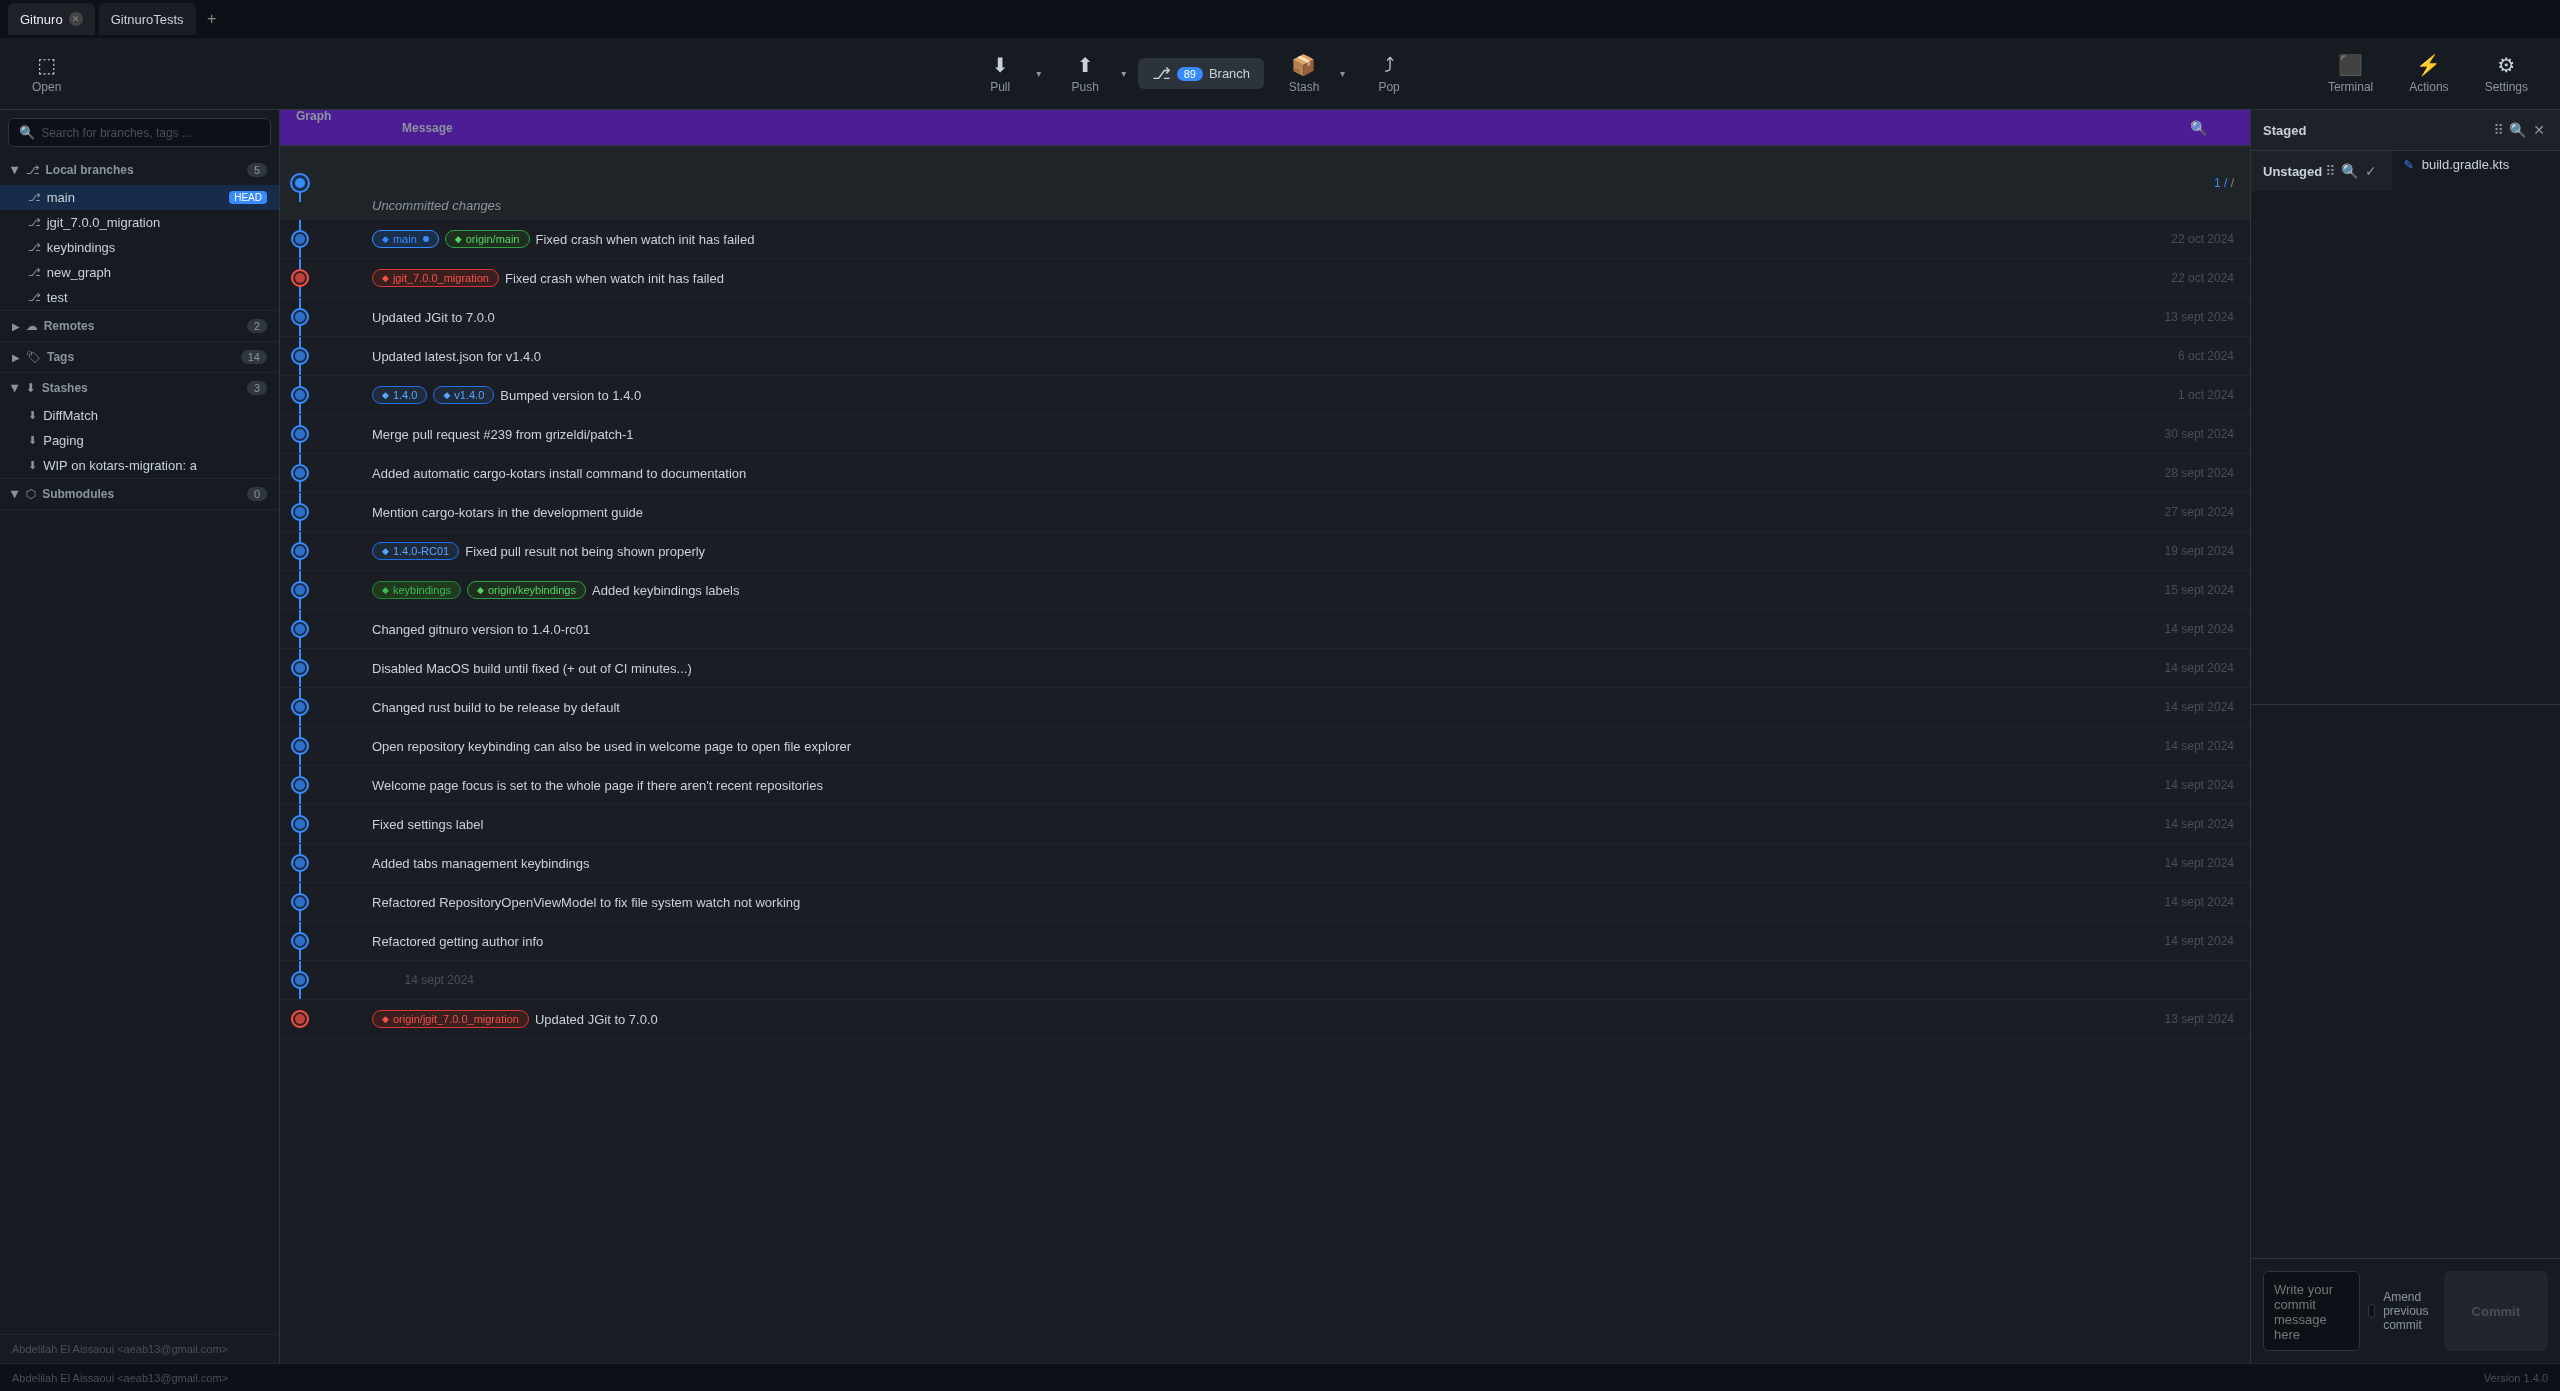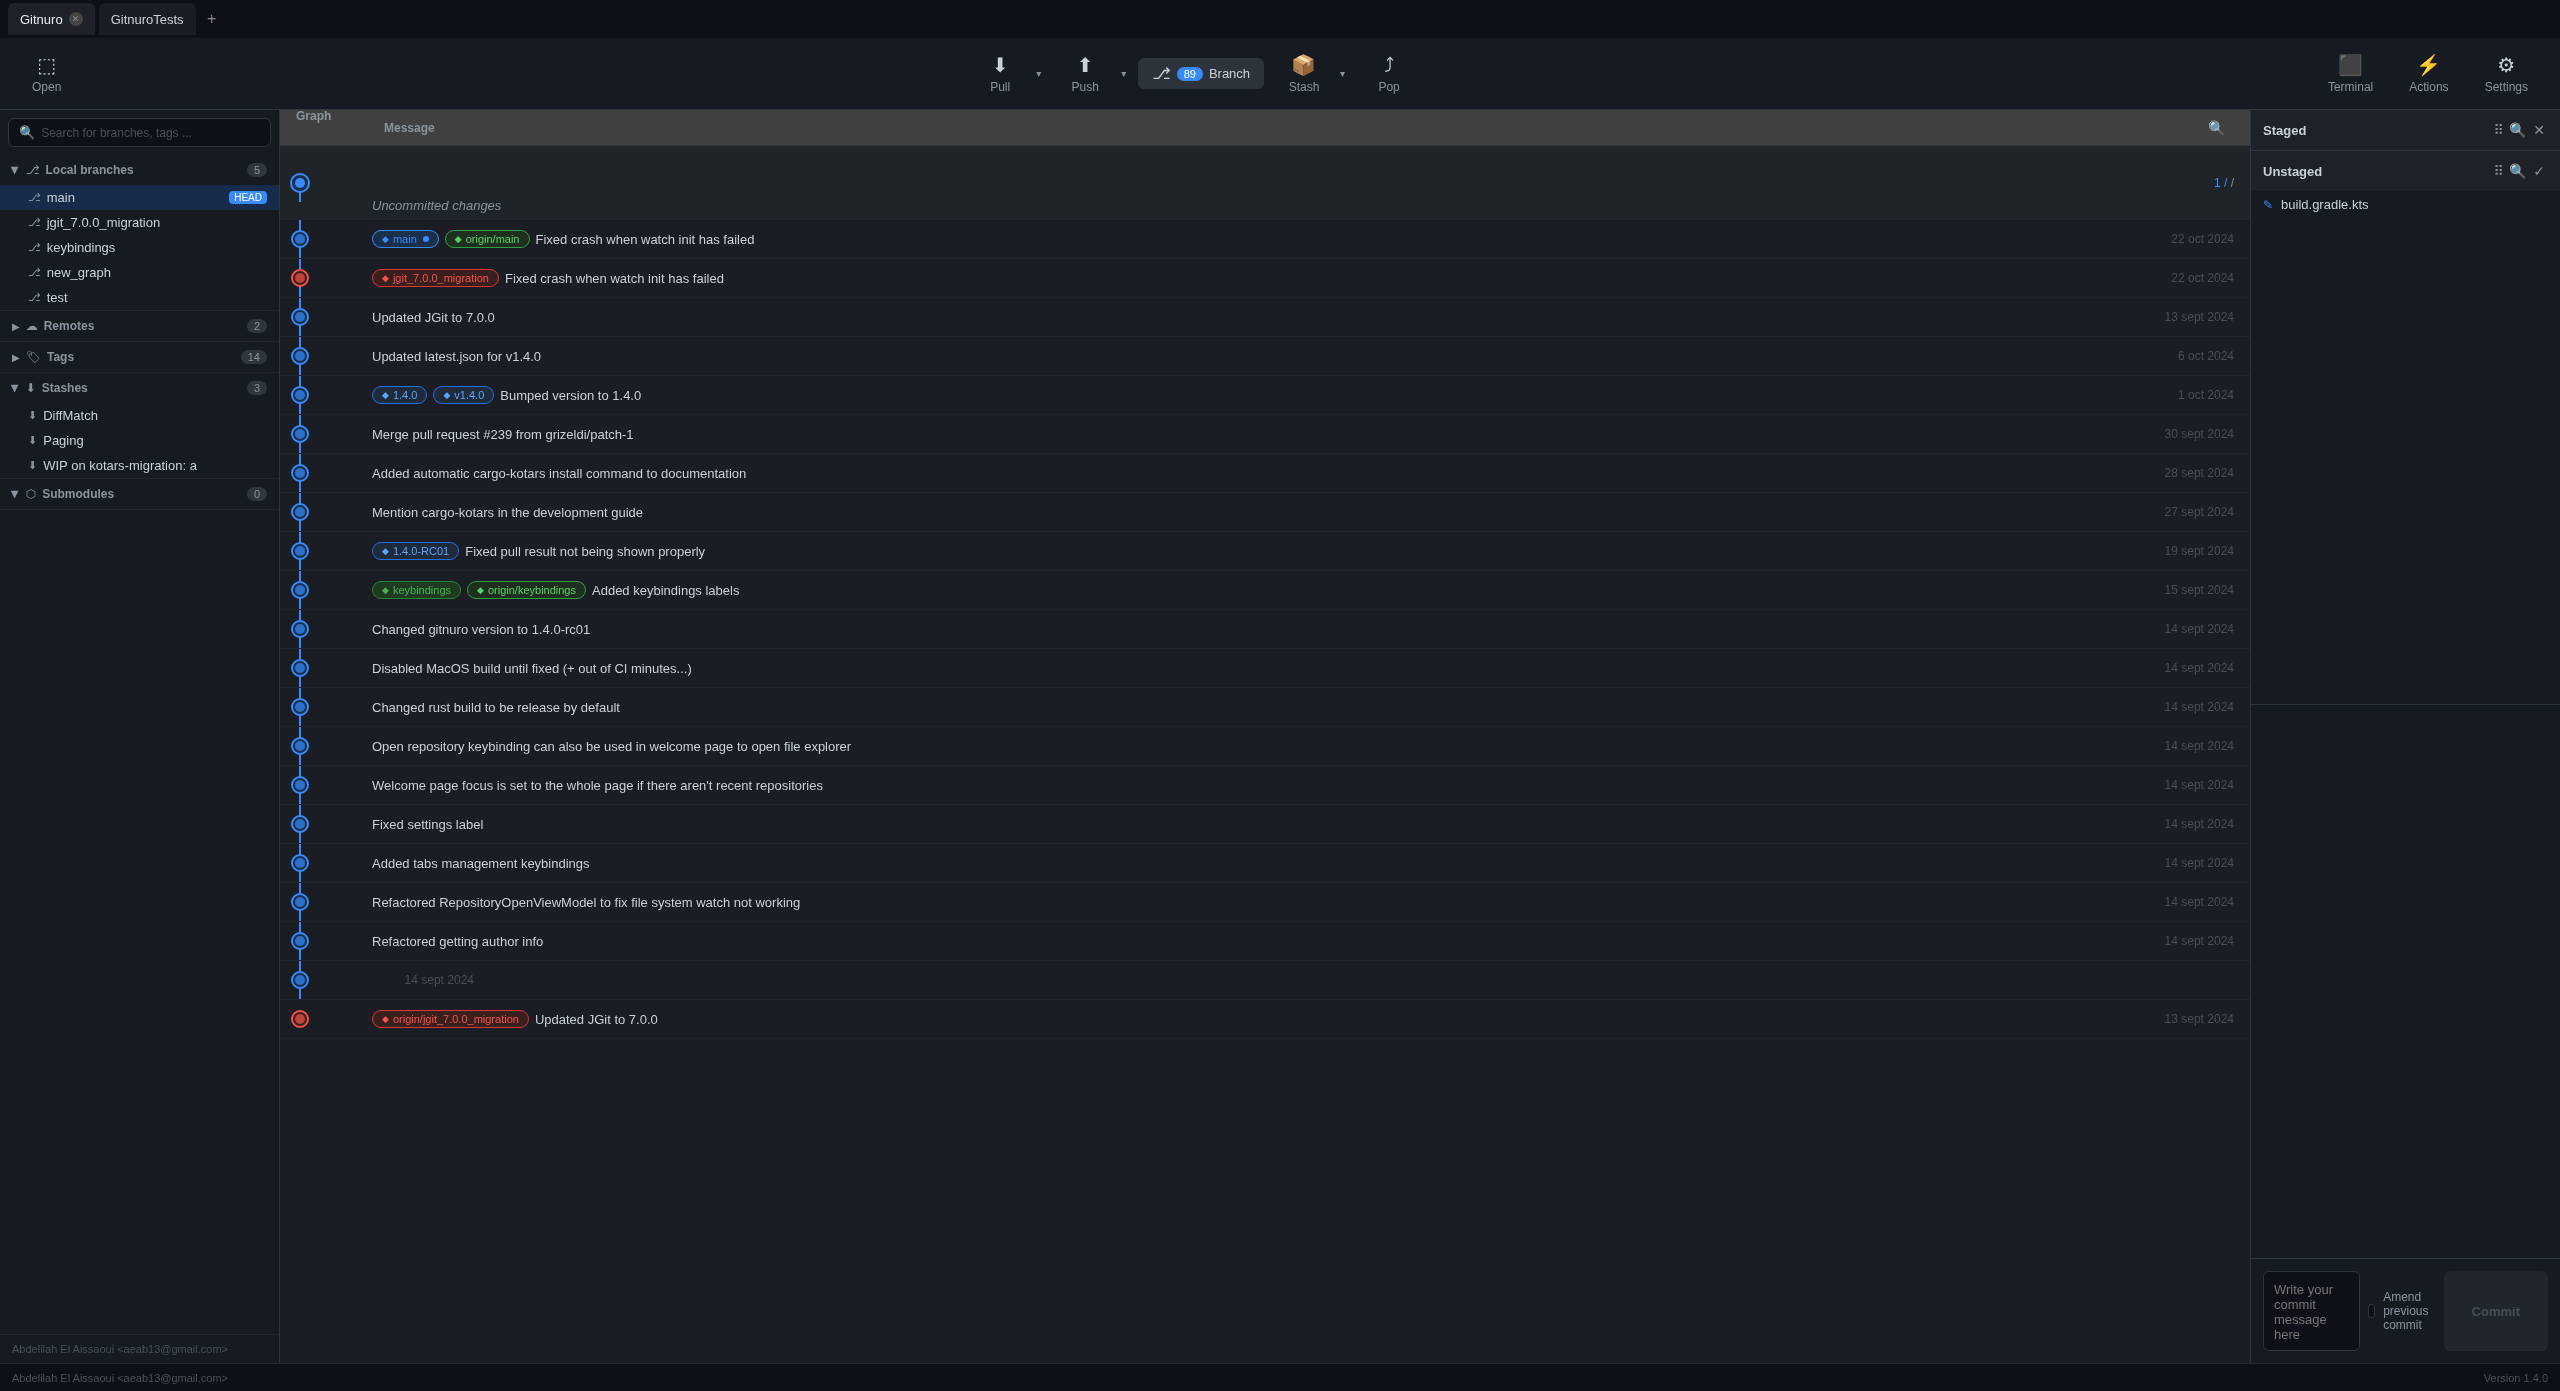--- a/index.html
+++ b/index.html
@@ -228,26 +228,26 @@
       overflow-y: auto;
       overflow-x: hidden;
     }
     .graph-table::-webkit-scrollbar { width: 6px; }
     .graph-table::-webkit-scrollbar-track { background: #161b22; }
     .graph-table::-webkit-scrollbar-thumb { background: #30363d; border-radius: 3px; }
 
     .graph-header {
       display: flex;
       align-items: center;
-      background: #404040;
+      background: #4c1d95;
       height: 36px;
       min-height: 36px;
       border-bottom: 1px solid #30363d;
       padding: 0 8px;
-      gap: 8px;
+      gap: 26px;
       position: sticky;
       top: 0;
       z-index: 10;
     }
     .graph-header .col-graph { width: 80px; color: #8b949e; font-size: 12px; font-weight: 600; padding-left: 8px; }
     .graph-header .col-message { flex: 1; color: #8b949e; font-size: 12px; font-weight: 600; padding-left: 8px; }
     .graph-header .col-date { width: 130px; color: #8b949e; font-size: 12px; font-weight: 600; text-align: right; }
     .graph-header .search-icon { margin-left: auto; color: #8b949e; cursor: pointer; font-size: 14px; }
 
     .commit-row {
@@ -336,21 +336,21 @@
     }
     .panel-header .icon-btn {
       color: #8b949e;
       font-size: 14px;
       cursor: pointer;
       padding: 3px;
       border-radius: 4px;
     }
 
     .staged-section { flex: 0 0 auto; }
-    .unstaged-section { flex: 1; display: flex; flex-direction: column; }
+    .unstaged-section { flex: 1; display: flex; flex-direction: row; }
 
     .file-item {
       display: flex;
       align-items: center;
       padding: 6px 12px;
       cursor: pointer;
       gap: 8px;
     }
     .file-icon { color: #388bfd; font-size: 12px; }
     .file-name { color: #c9d1d9; font-size: 13px; }

